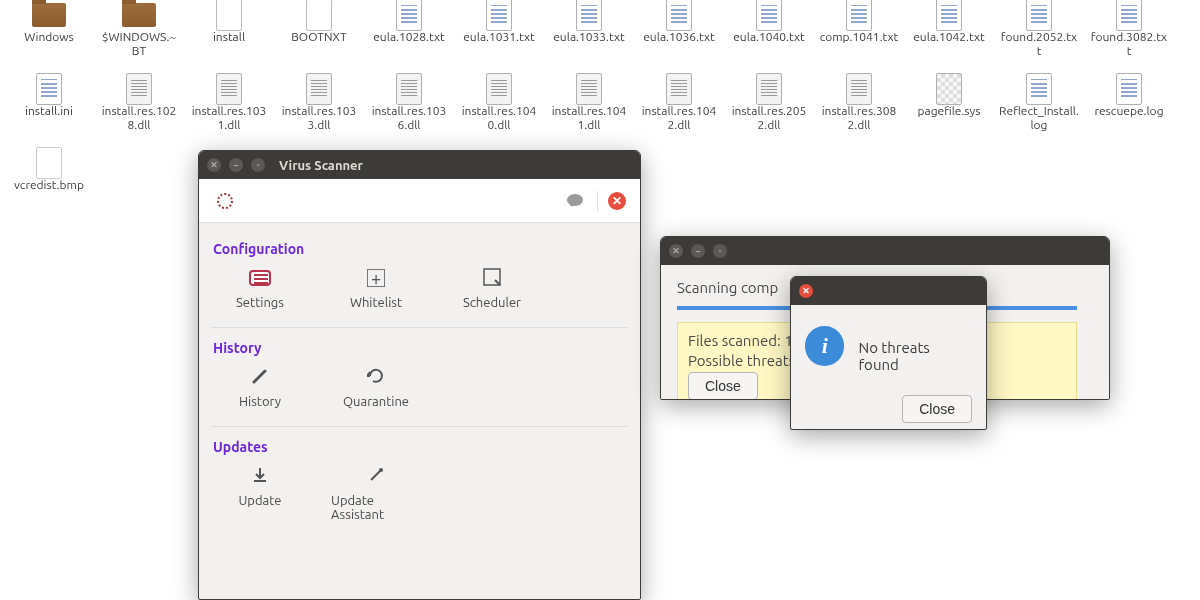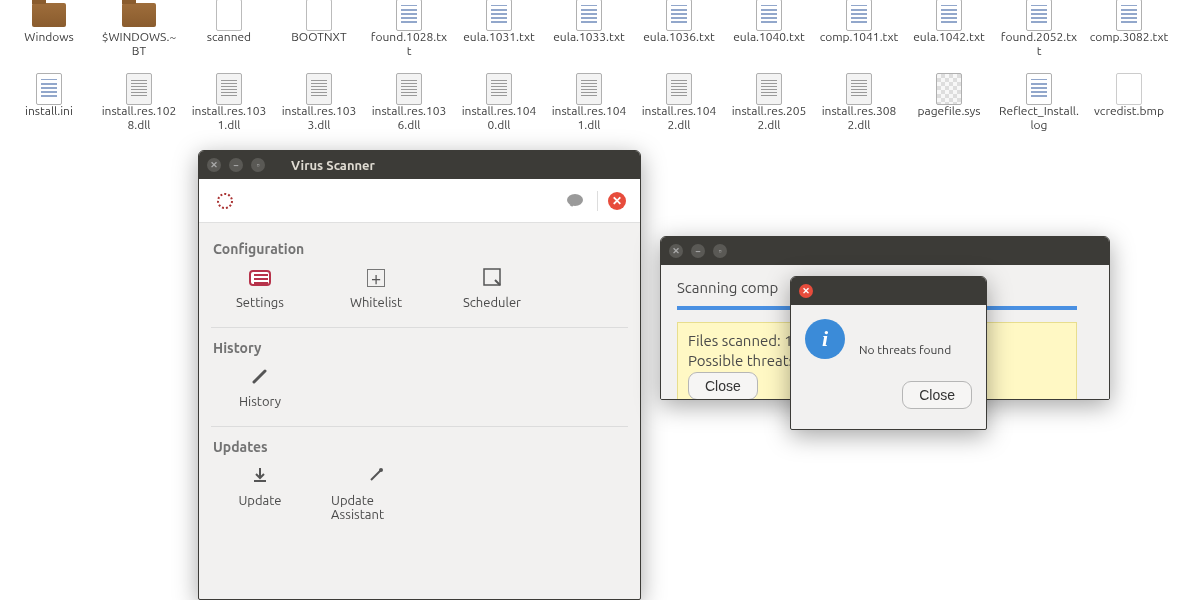--- a/index.html
+++ b/index.html
@@ -106,42 +106,42 @@
 }
 .winbtn {
   width: 14px; height: 14px; border-radius: 7px;
   margin-right: 8px;
   display:flex;align-items:center;justify-content:center;
   font-size:9px;color:#aaa;
 }
 .winbtn.close { background:#5a5955; }
 .winbtn.min   { background:#5a5955; }
 .winbtn.max   { background:#5a5955; }
-.titlebar .wtitle { margin-left:18px; }
+.titlebar .wtitle { margin-left:6px; }
 
 
 #vswin { left: 198px; top: 150px; width: 443px; height: 450px; }
 .vs-toolbar {
   height: 44px; background:#fff;
   display:flex; align-items:center; padding: 0 14px;
   border-bottom: 1px solid #e0e0e0;
 }
 .vs-toolbar .spacer { flex:1; }
 .vs-tool-ic {
   width:24px;height:24px; display:flex;align-items:center;justify-content:center;
   margin-left:10px;
   color:#888; font-size:18px;
 }
 .vs-tool-sep { width:1px; height:20px; background:#ddd; margin-left:10px; }
 .vs-tool-ic.redx {
   width:18px;height:18px;border-radius:9px;background:#e74c3c;color:#fff;font-size:12px;font-weight:bold;
 }
 
 .vs-body { padding: 12px 12px 0 12px; }
-.vs-section-title { font-weight: 700; color:#737373; margin: 6px 0 10px 2px; font-size:14px; }
+.vs-section-title { font-weight: 700; color:#6d28d9; margin: 6px 0 10px 2px; font-size:14px; }
 .vs-row {
   display:flex; gap: 26px; padding: 0 4px 14px 4px;
 }
 .vs-item {
   width: 90px;
   display:flex; flex-direction:column; align-items:center;
   color:#4a4a4a; font-size:13px;
   cursor:pointer;
 }
 .vs-item .vi { width:28px; height:22px; display:flex;align-items:center;justify-content:center; font-size:18px; margin-bottom:6px; color:#555;}
@@ -155,39 +155,39 @@
   height: 4px; width:100%; background:#b9d3f5; position:relative; margin-bottom:12px;
 }
 .sr-progress::before { content:""; position:absolute; left:0; top:0; bottom:0; width:100%; background:#4a90e2; }
 .sr-yellow {
   background:#fff8c4; border:1px solid #e8de8e;
   padding: 8px 10px; font-size:15px; color:#4a4a4a; line-height:1.35;
   display:flex; align-items:flex-start;flex-direction:column;
 }
 .sr-yellow .msg { flex:1; }
 .sr-yellow .close-btn, .dlg-btn {
-  background:#f6f5f4; border:1px solid #b6b6b6; border-radius:9px;
+  background:#f6f5f4; border:1px solid #b6b6b6; border-radius:4px;
   padding:5px 16px; font-size:14px; color:#333; cursor:pointer;
 }
 
 
 #infodlg {
   left: 790px; top: 276px; width: 197px; height: 154px;
   background:#f2f1f0;
 }
 #infodlg .titlebar { justify-content:flex-start; }
 #infodlg .titlebar .winbtn.close { background:#e74c3c; color:#fff; }
 #infodlg .dlg-body { padding: 14px 14px 10px 14px; }
 .dlg-row { display:flex; align-items:center; gap:14px; margin-bottom:22px; }
 .info-circle {
   width:40px;height:40px;border-radius:20px;background:#3b8bd8;color:#fff;
   display:flex;align-items:center;justify-content:center;
   font-family: Georgia, serif; font-style: italic; font-weight:bold; font-size:22px;
 }
-.dlg-msg { font-size:12px; color:#3c3c3c;margin-top:20px; }
+.dlg-msg { font-size:15px; color:#3c3c3c;margin-top:20px; }
 .dlg-actions { display:flex; justify-content:flex-end; }
 
 .settings-glyph {
   width:22px;height:16px;border:2px solid #b7324a;border-radius:4px;position:relative;background:#fff;
 }
 .settings-glyph::before{content:"";position:absolute;left:3px;top:2px;width:14px;height:2px;background:#b7324a;box-shadow:0 4px 0 #b7324a,0 8px 0 #b7324a;}
 .plus-glyph{width:18px;height:18px;border:1px solid #777;display:flex;align-items:center;justify-content:center;}
 </style>
 </head>
 <body>
@@ -202,33 +202,33 @@
     <div class="desktop-item">
       <div class="ico">
         <div class="folder-icon"></div>
       </div>
       <div class="lbl">$WINDOWS.~BT</div>
     </div>
     <div class="desktop-item">
       <div class="ico">
         <div class="file-blank"></div>
       </div>
-      <div class="lbl">scanned</div>
+      <div class="lbl">install</div>
     </div>
     <div class="desktop-item">
       <div class="ico">
         <div class="file-blank"></div>
       </div>
       <div class="lbl">BOOTNXT</div>
     </div>
     <div class="desktop-item">
       <div class="ico">
         <div class="file-text"></div>
       </div>
-      <div class="lbl">found.1028.txt</div>
+      <div class="lbl">eula.1028.txt</div>
     </div>
     <div class="desktop-item">
       <div class="ico">
         <div class="file-text"></div>
       </div>
       <div class="lbl">eula.1031.txt</div>
     </div>
     <div class="desktop-item">
       <div class="ico">
         <div class="file-text"></div>
@@ -262,21 +262,21 @@
     <div class="desktop-item">
       <div class="ico">
         <div class="file-text"></div>
       </div>
       <div class="lbl">found.2052.txt</div>
     </div>
     <div class="desktop-item">
       <div class="ico">
         <div class="file-text"></div>
       </div>
-      <div class="lbl">comp.3082.txt</div>
+      <div class="lbl">found.3082.txt</div>
     </div>
     <div class="desktop-item">
       <div class="ico">
         <div class="file-text"></div>
       </div>
       <div class="lbl">install.ini</div>
     </div>
     <div class="desktop-item">
       <div class="ico">
         <div class="file-doc"></div>
@@ -335,20 +335,26 @@
       <div class="ico">
         <div class="file-grid"></div>
       </div>
       <div class="lbl">pagefile.sys</div>
     </div>
     <div class="desktop-item">
       <div class="ico">
         <div class="file-text"></div>
       </div>
       <div class="lbl">Reflect_Install.log</div>
+    </div>
+    <div class="desktop-item">
+      <div class="ico">
+        <div class="file-text"></div>
+      </div>
+      <div class="lbl">rescuepe.log</div>
     </div>
     <div class="desktop-item">
       <div class="ico">
         <div class="file-bmp"></div>
       </div>
       <div class="lbl">vcredist.bmp</div>
     </div>
   </div>
 
 <div class="window" id="vswin">
@@ -403,20 +409,29 @@
       <div class="vs-section-title">History</div>
       <div class="vs-row">
         <div class="vs-item">
           <div class="vi">
             <span><svg width="18" height="18" viewBox="0 0 18 18">
                 <path d="M3 15 L14 4" stroke="#555" stroke-width="3" stroke-linecap="round"></path>
               </svg></span>
           </div>
           <div>History</div>
         </div>
+        <div class="vs-item">
+          <div class="vi">
+            <span><svg width="18" height="18" viewBox="0 0 18 18">
+                <path d="M3 9 A6 6 0 1 1 6 14" fill="none" stroke="#555" stroke-width="2"></path>
+                <path d="M3 9 L0 9 L3 5" fill="none" stroke="#555" stroke-width="2"></path>
+              </svg></span>
+          </div>
+          <div>Quarantine</div>
+        </div>
       </div>
       <div class="vs-hr"></div>
       <div class="vs-section-title">Updates</div>
       <div class="vs-row">
         <div class="vs-item">
           <div class="vi">
             <span><svg width="18" height="18" viewBox="0 0 18 18">
                 <path d="M9 2 V11 M5 8 L9 12 L13 8" fill="none" stroke="#555" stroke-width="2"></path>
                 <path d="M3 15 H15" stroke="#555" stroke-width="2"></path>
               </svg></span>

